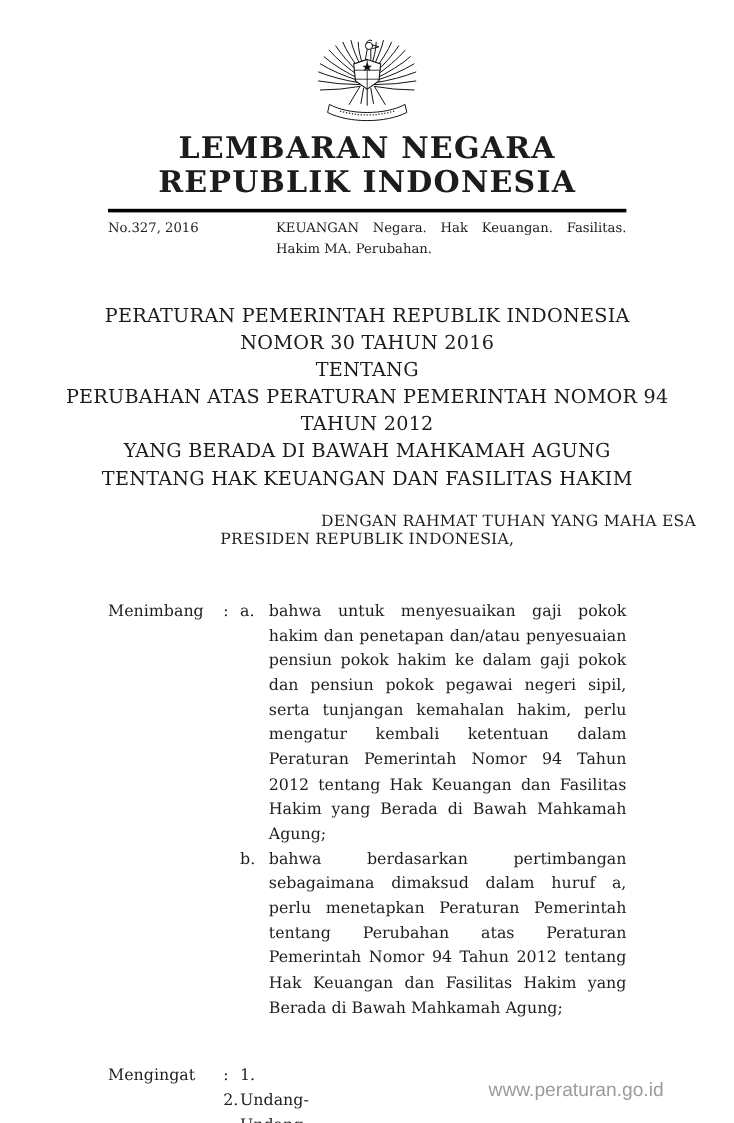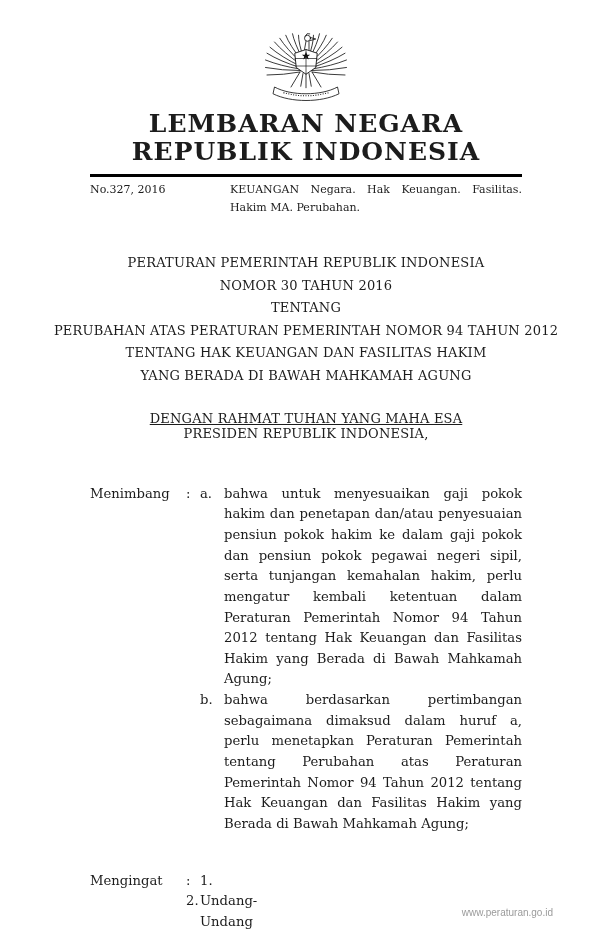--- a/index.html
+++ b/index.html
@@ -39,30 +39,29 @@
     margin: 4px 58px 0 58px;
     font-size: 11px;
     line-height: 17.5px;
   }
   .gz-no { width: 140px; flex: 0 0 140px; }
   .gz-subject { flex: 1; text-align: justify; }
   
   .title-block {
     margin-top: 36px;
     text-align: center;
-    font-size: 13px;
+    font-size: 16px;
     line-height: 22.6px;
     letter-spacing: 0.2px;
   }
   .invocation {
-    margin-top: 23px;
-    text-align: center;
+    margin-top: 17px;
+    text-align: right;
     font-size: 13px;
     letter-spacing: 0.2px;
-    text-decoration: underline;
   }
   .president {
     text-align: center;
     font-size: 13px;
     letter-spacing: 0.2px;
   }
   
   .clause {
     display: grid;
     grid-template-columns: 96px 14px 24px 1fr;
@@ -73,21 +72,21 @@
   .clause.considering { margin-top: 43px; }
   .clause.remembering { margin-top: 36px; }
   .c-label, .c-colon, .c-marker { white-space: nowrap; }
   .c-text { text-align: justify; }
   
   .watermark {
     position: absolute;
     right: 27px;
     bottom: 18px;
     font-family: "Liberation Sans", "DejaVu Sans", sans-serif;
-    font-size: 10px;
+    font-size: 16px;
     color: #9b9b9b;
   }
 </style>
 </head>
 <body>
 
 <div class="page">
 
   <div class="emblem">
     <svg viewBox="0 0 120 100" xmlns="http://www.w3.org/2000/svg">
@@ -148,22 +147,22 @@
   <div class="gazette-row">
     <div class="gz-no">No.327, 2016</div>
     <div class="gz-subject">KEUANGAN Negara. Hak Keuangan. Fasilitas. Hakim MA. Perubahan.</div>
   </div>
 
   <div class="title-block">
     <div>PERATURAN PEMERINTAH REPUBLIK INDONESIA</div>
     <div>NOMOR 30 TAHUN 2016</div>
     <div>TENTANG</div>
     <div>PERUBAHAN ATAS PERATURAN PEMERINTAH NOMOR 94 TAHUN 2012</div>
+    <div>YANG BERADA DI BAWAH MAHKAMAH AGUNG</div>
     <div>TENTANG HAK KEUANGAN DAN FASILITAS HAKIM</div>
-    <div>YANG BERADA DI BAWAH MAHKAMAH AGUNG</div>
   </div>
 
   <div class="invocation">DENGAN RAHMAT TUHAN YANG MAHA ESA</div>
   <div class="president">PRESIDEN REPUBLIK INDONESIA,</div>
 
   <section class="clause considering">
     <div class="c-label">Menimbang</div>
     <div class="c-colon">:</div>
     <div class="c-marker">a.</div>
     <div class="c-text">bahwa untuk menyesuaikan gaji pokok hakim dan penetapan dan/atau penyesuaian pensiun pokok hakim ke dalam gaji pokok dan pensiun pokok pegawai negeri sipil, serta tunjangan kemahalan hakim, perlu mengatur kembali ketentuan dalam Peraturan Pemerintah Nomor 94 Tahun 2012 tentang Hak Keuangan dan Fasilitas Hakim yang Berada di Bawah Mahkamah Agung;</div>

